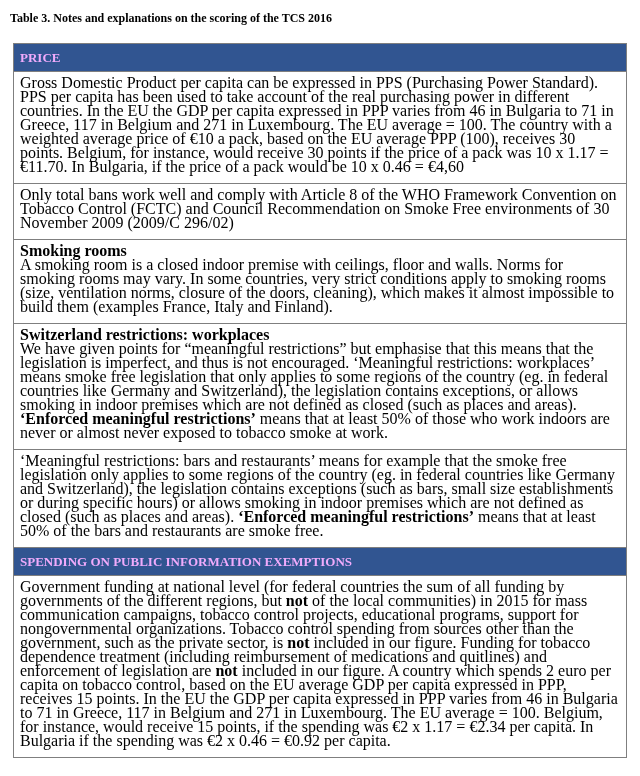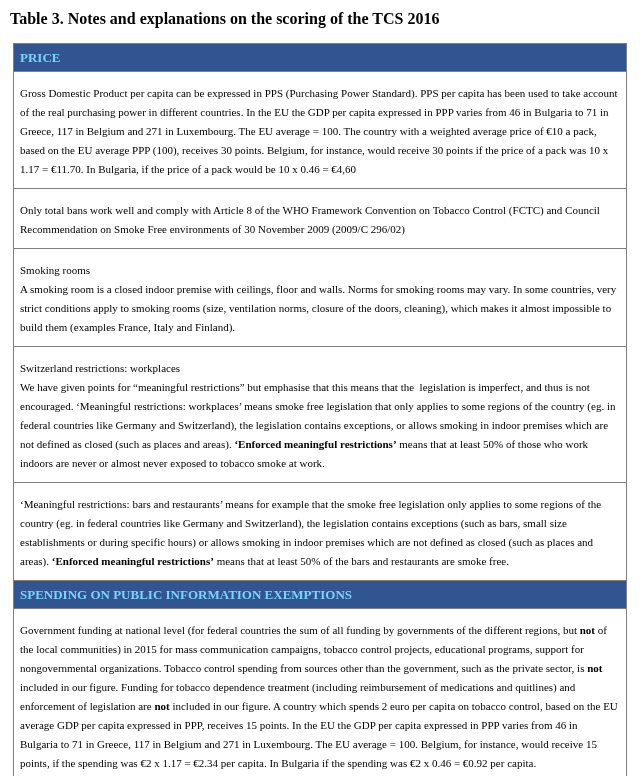--- a/index.html
+++ b/index.html
@@ -9,50 +9,50 @@
   }
   body {
     width: 640px;
     height: 776px;
     font-family: "Liberation Serif", serif;
     color: #000000;
     overflow: hidden;
   }
   .doc-title {
     margin: 10px 14px 0 10px;
-    font-size: 16px;
+    font-size: 12px;
     font-weight: bold;
     line-height: 17px;
   }
   .tbl {
     margin: 16px 13px 0 13px;
     border: 1px solid #7f7f7f;
     background: #ffffff;
   }
   .row {
     border-top: 1px solid #7f7f7f;
   }
   .row:first-child {
     border-top: none;
   }
   .hdr {
     background: #315591;
-    color: #7dd3fc;
+    color: #f0abfc;
     font-weight: bold;
     font-size: 13px;
     line-height: 17px;
     padding: 5px 8px 5px 6px;
   }
   .bodyrow {
-    padding: 12px 8px 9px 6px;
-    font-size: 11px;
-    line-height: 19px;
+    padding: 4px 8px 9px 6px;
+    font-size: 16px;
+    line-height: 14px;
   }
   .subhead {
-    font-weight: normal;
+    font-weight: bold;
   }
   .runs {
     white-space: pre-wrap;
   }
   .runs .b {
     font-weight: bold;
     margin-top: 48px;
   }
 </style>
 </head>

